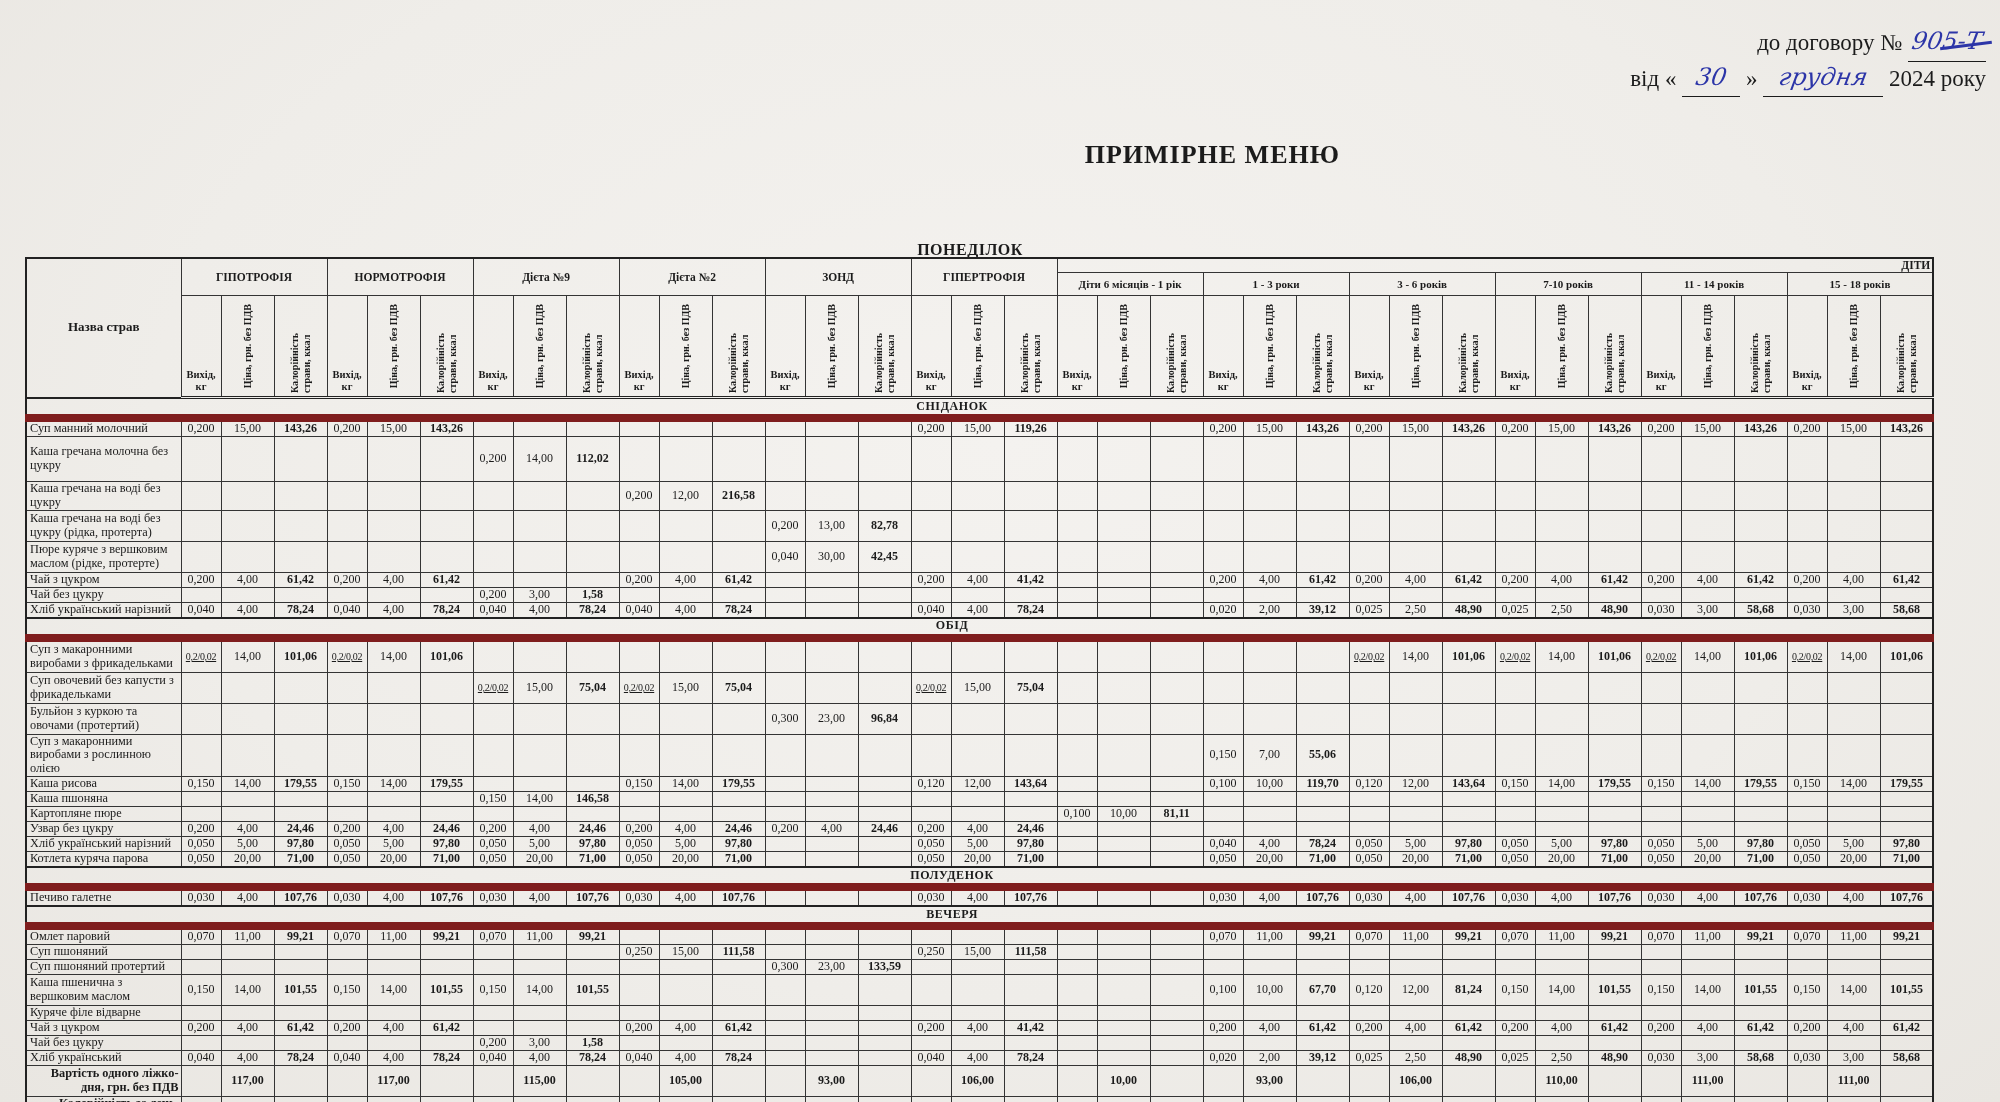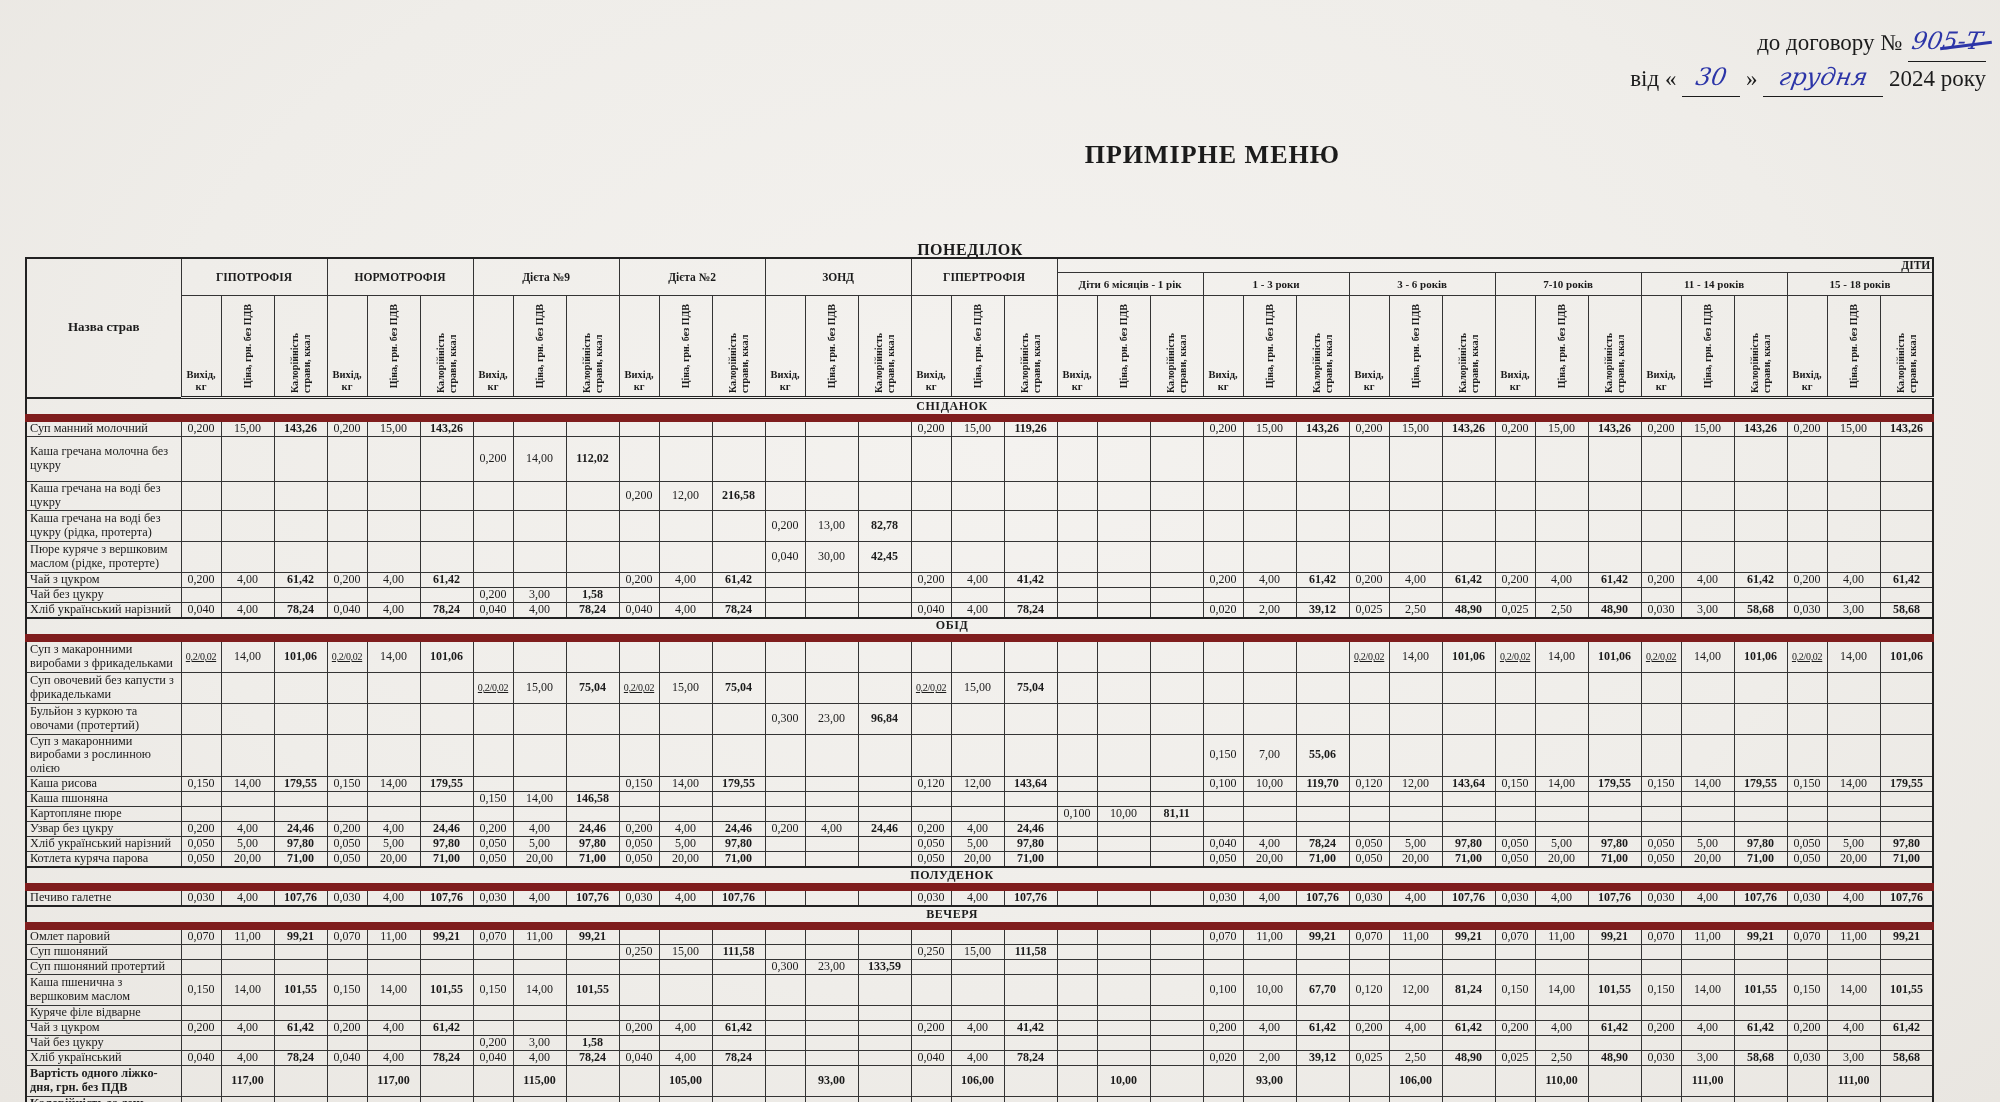--- a/index.html
+++ b/index.html
@@ -37,21 +37,21 @@
     font-weight:bold;line-height:1.15;max-height:94px;text-align:left;}
   td.section{height:15px;font-weight:bold;text-align:center;font-size:12px;letter-spacing:.6px;
     border-top:2px solid #222;border-bottom:8px solid #7f1d1d;padding-right:3%;}
   td.dname{text-align:left;font-size:12.3px;padding-left:3px;}
   td.num{text-align:center;font-size:12px;}
   td.kcal{font-weight:bold;}
   td.sm{font-size:10px;letter-spacing:-.3px;text-decoration:underline;}
   tr.l1 td{height:14px;}
   tr.l2 td{height:30px;}
   tr.l3 td{height:44px;}
-  tr.sumrow td.dname{font-weight:bold;}
+  tr.sumrow td.dname{font-weight:bold;text-align:right;}
   tr.sumrow td.num{font-weight:bold;}
 </style>
 </head>
 <body>
 
 <div class="pen-dash"></div>
 
 <div class="annex">
   <div>
     <span>до договору №</span>

